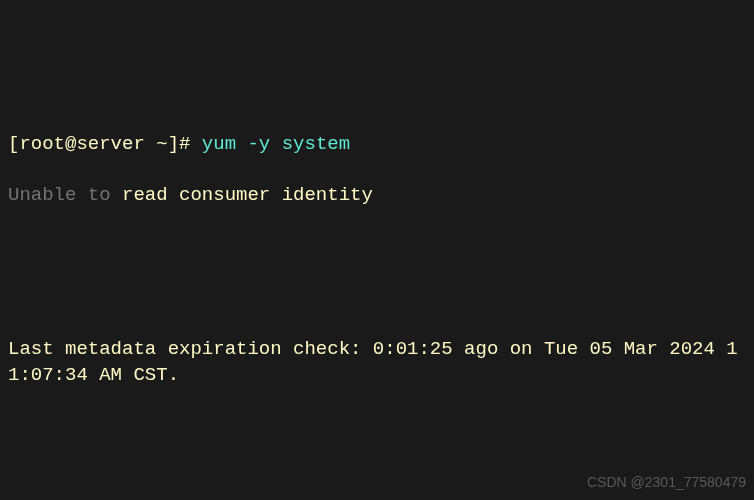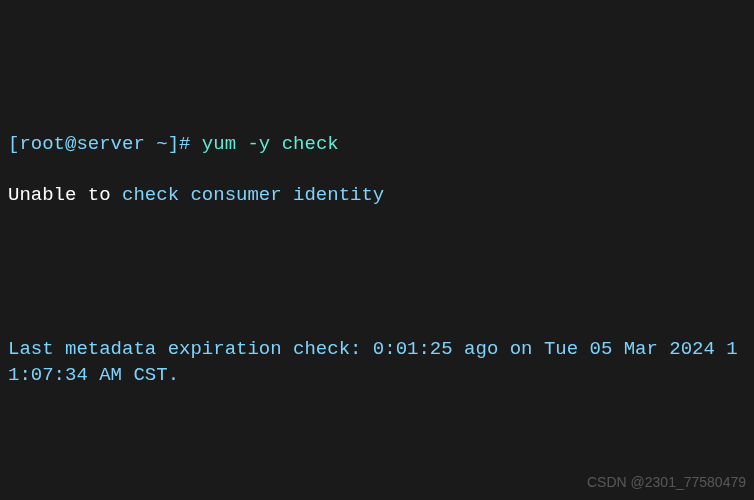--- a/index.html
+++ b/index.html
@@ -21,44 +21,44 @@
       word-break: break-all;
       position: relative;
     }
     .term-line {
       display: block;
     }
     .cyan {
       color: #5eead4;
     }
     .yellow {
-      color: #ffffff;
+      color: #737373;
       text-align: center;
     }
     .white {
-      color: #7dd3fc;
+      color: #fef9c3;
     }
     .watermark {
       position: absolute;
       bottom: 8px;
       right: 8px;
       color: rgba(200, 200, 200, 0.35);
       font-size: 14px;
       font-family: sans-serif;
       margin-top: 36px;
     }
   </style>
 </head>
 <body>
 
 
 
 <div>
-<span class="term-line"><span class="white">[root@server ~]#</span> <span class="cyan">yum</span> <span class="cyan">-y</span> <span class="cyan">check</span></span>
-<span class="term-line"><span class="yellow">Unable to</span> <span class="white">check consumer identity</span></span>
+<span class="term-line"><span class="white">[root@server ~]#</span> <span class="cyan">yum</span> <span class="cyan">-y</span> <span class="cyan">system</span></span>
+<span class="term-line"><span class="yellow">Unable to</span> <span class="white">read consumer identity</span></span>
 <span class="term-line">&nbsp;</span>
 <span class="term-line">&nbsp;</span>
 <span class="term-line white">Last metadata expiration check: 0:01:25 ago on Tue 05 Mar 2024 11:07:34 AM CST.</span>
 
 
 
 
 
 
 

